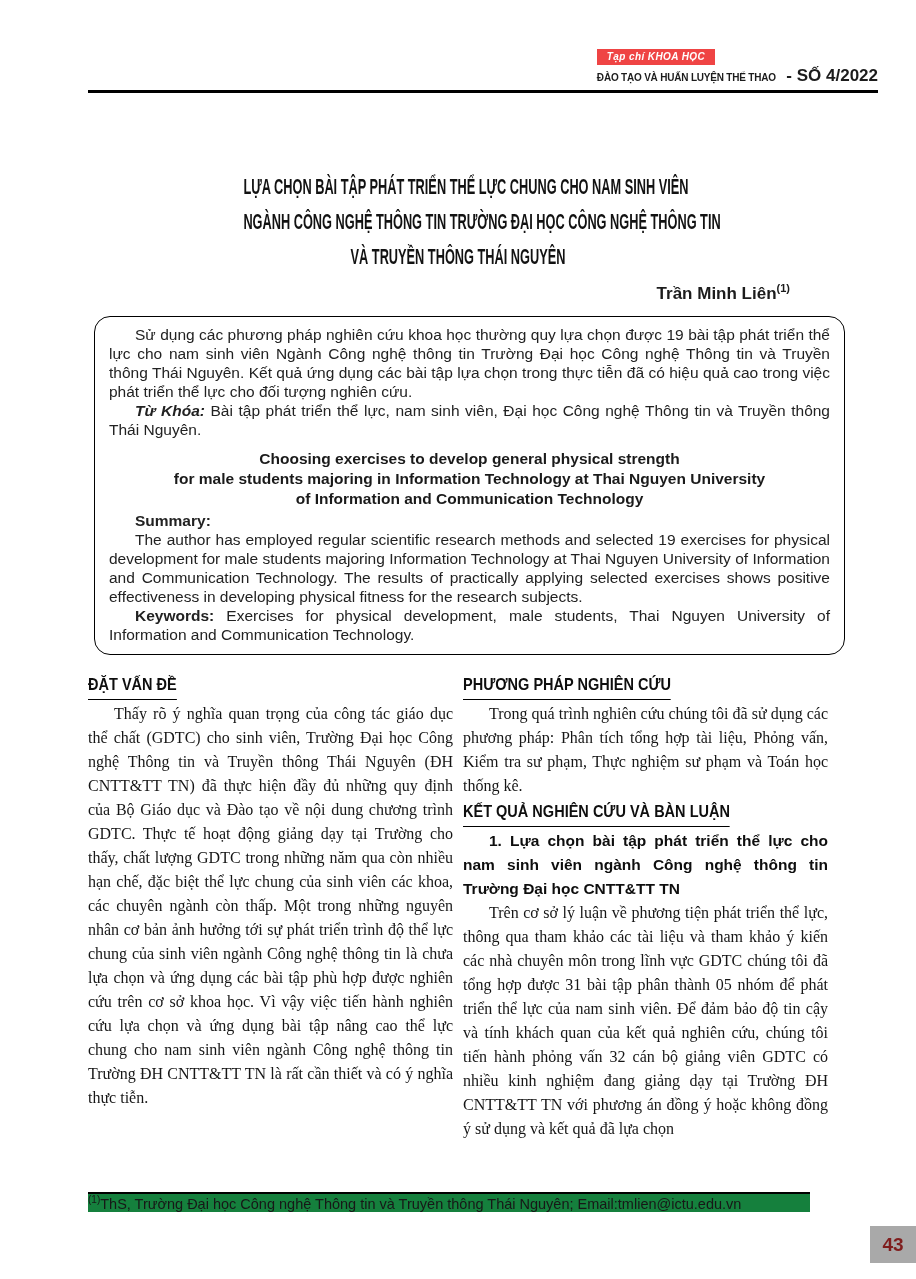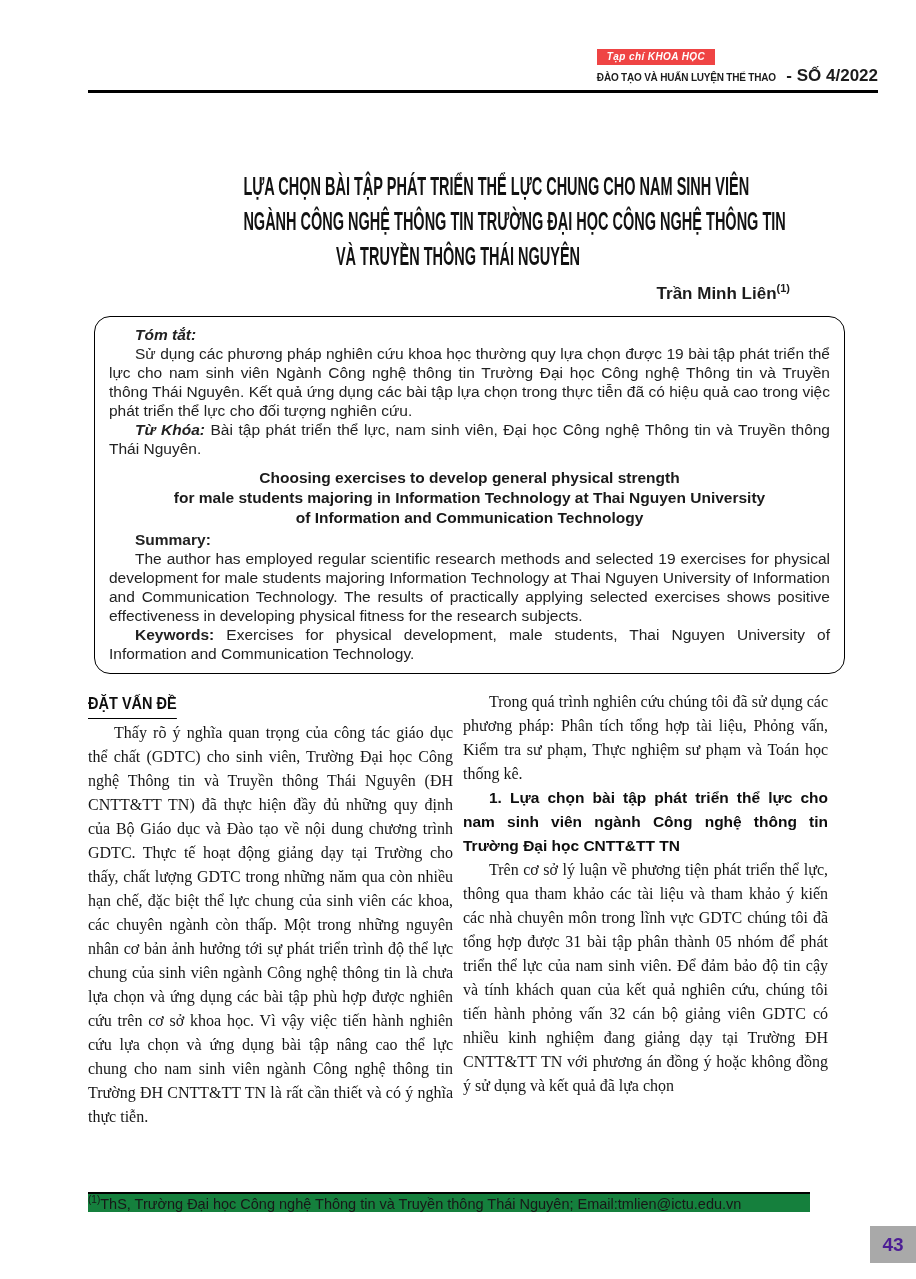--- a/index.html
+++ b/index.html
@@ -15,21 +15,21 @@
   .journal-small{
     display:inline-block;background:#ef4444;color:#fff;font-size:10px;font-weight:bold;
     font-style:italic;padding:2px 10px 3px;letter-spacing:.4px;
   }
   .masthead-line2{margin-top:1px;white-space:nowrap;}
   .journal-main{font-weight:bold;font-size:10px;letter-spacing:-0.2px;}
   .issue{font-weight:bold;font-size:17px;margin-left:6px;}
   .masthead-rule{height:3px;background:#000;margin-top:4px;}
   
   .content{padding:0 88px;}
-  .title{margin-top:76px;text-align:center;font-weight:bold;font-size:25px;line-height:35px;color:#121212;}
+  .title{margin-top:76px;text-align:center;font-weight:bold;font-size:22px;line-height:35px;color:#121212;}
   .tline{display:block;transform:scaleX(0.58);transform-origin:50% 50%;white-space:nowrap;}
   .author{margin-top:8px;text-align:right;font-weight:bold;font-size:17px;padding-right:38px;}
   .author sup{font-size:11px;}
   
   .abstract-box{
     margin:12px -17px 0 6px;border:1.5px solid #000;border-radius:16px;
     padding:8px 14px 10px;font-size:15.5px;line-height:19px;text-align:justify;color:#222;
   }
   .abs-label,.abs-text,.abs-keywords{text-indent:26px;}
   .bi{font-weight:bold;font-style:italic;}
@@ -57,21 +57,21 @@
     font-weight:bold;font-size:15.5px;line-height:24px;color:#0e0e0e;
   }
   
   .footnote{
     position:absolute;left:88px;width:722px;top:1192px;background:#15803d;
     border-top:2px solid #000;font-size:14.5px;color:#171717;
   }
   .footnote sup{font-size:10px;}
   .page-num{
     position:absolute;right:0;top:1226px;width:46px;height:37px;background:#a9a9a9;
-    color:#4c1d95;font-weight:bold;font-size:19px;
+    color:#7f1d1d;font-weight:bold;font-size:19px;
     display:flex;align-items:center;justify-content:center;
   }
 </style>
 </head>
 <body>
 
 <div class="page">
 
   <div class="masthead">
     <div class="masthead-top">
@@ -90,41 +90,42 @@
 
     <h1 class="title">
       <span class="tline">LỰA CHỌN BÀI TẬP PHÁT TRIỂN THỂ LỰC CHUNG CHO NAM SINH VIÊN</span>
       <span class="tline">NGÀNH CÔNG NGHỆ THÔNG TIN TRƯỜNG ĐẠI HỌC CÔNG NGHỆ THÔNG TIN</span>
       <span class="tline">VÀ TRUYỀN THÔNG THÁI NGUYÊN</span>
     </h1>
 
     <div class="author"><span>Trần Minh Liên</span><sup>(1)</sup></div>
 
     <div class="abstract-box">
-      <p class="abs-label"><span class="bi">Tóm tắt:</span></p>
       <p class="abs-text">Sử dụng các phương pháp nghiên cứu khoa học thường quy lựa chọn được 19 bài tập phát triển thể lực cho nam sinh viên Ngành Công nghệ thông tin Trường Đại học Công nghệ Thông tin và Truyền thông Thái Nguyên. Kết quả ứng dụng các bài tập lựa chọn trong thực tiễn đã có hiệu quả cao trong việc phát triển thể lực cho đối tượng nghiên cứu.</p>
       <p class="abs-keywords"><span class="bi">Từ Khóa:</span> <span>Bài tập phát triển thể lực, nam sinh viên, Đại học Công nghệ Thông tin và Truyền thông Thái Nguyên.</span></p>
 
       <div class="en-title">
         <span class="en-tline">Choosing exercises to develop general physical strength</span>
         <span class="en-tline">for male students majoring in Information Technology at Thai Nguyen University</span>
         <span class="en-tline">of Information and Communication Technology</span>
       </div>
       <p class="abs-label en"><span class="b">Summary:</span></p>
       <p class="abs-text">The author has employed regular scientific research methods and selected 19 exercises for physical development for male students majoring Information Technology at Thai Nguyen University of Information and Communication Technology. The results of practically applying selected exercises shows positive effectiveness in developing physical fitness for the research subjects.</p>
       <p class="abs-keywords"><span class="b">Keywords:</span> <span>Exercises for physical development, male students, Thai Nguyen University of Information and Communication Technology.</span></p>
     </div>
 
     <div class="columns">
       <div class="col">
         <h2 class="col-heading"><span>ĐẶT VẤN ĐỀ</span></h2>
         <p>Thấy rõ ý nghĩa quan trọng của công tác giáo dục thể chất (GDTC) cho sinh viên, Trường Đại học Công nghệ Thông tin và Truyền thông Thái Nguyên (ĐH CNTT&amp;TT TN) đã thực hiện đầy đủ những quy định của Bộ Giáo dục và Đào tạo về nội dung chương trình GDTC. Thực tế hoạt động giảng dạy tại Trường cho thấy, chất lượng GDTC trong những năm qua còn nhiều hạn chế, đặc biệt thể lực chung của sinh viên các khoa, các chuyên ngành còn thấp. Một trong những nguyên nhân cơ bản ảnh hưởng tới sự phát triển trình độ thể lực chung của sinh viên ngành Công nghệ thông tin là chưa lựa chọn và ứng dụng các bài tập phù hợp được nghiên cứu trên cơ sở khoa học. Vì vậy việc tiến hành nghiên cứu lựa chọn và ứng dụng bài tập nâng cao thể lực chung cho nam sinh viên ngành Công nghệ thông tin Trường ĐH CNTT&amp;TT TN là rất cần thiết và có ý nghĩa thực tiễn.</p>
       </div>
       <div class="col">
+        <h2 class="col-heading"><span>PHƯƠNG PHÁP NGHIÊN CỨU</span></h2>
         <p>Trong quá trình nghiên cứu chúng tôi đã sử dụng các phương pháp: Phân tích tổng hợp tài liệu, Phỏng vấn, Kiểm tra sư phạm, Thực nghiệm sư phạm và Toán học thống kê.</p>
+        <h2 class="col-heading"><span>KẾT QUẢ NGHIÊN CỨU VÀ BÀN LUẬN</span></h2>
         <p class="subheading">1. Lựa chọn bài tập phát triển thể lực cho nam sinh viên ngành Công nghệ thông tin Trường Đại học CNTT&amp;TT TN</p>
         <p>Trên cơ sở lý luận về phương tiện phát triển thể lực, thông qua tham khảo các tài liệu và tham khảo ý kiến các nhà chuyên môn trong lĩnh vực GDTC chúng tôi đã tổng hợp được 31 bài tập phân thành 05 nhóm để phát triển thể lực của nam sinh viên. Để đảm bảo độ tin cậy và tính khách quan của kết quả nghiên cứu, chúng tôi tiến hành phỏng vấn 32 cán bộ giảng viên GDTC có nhiều kinh nghiệm đang giảng dạy tại Trường ĐH CNTT&amp;TT TN với phương án đồng ý hoặc không đồng ý sử dụng và kết quả đã lựa chọn</p>
       </div>
     </div>
 
   </div>
 
   <div class="footnote"><sup>(1)</sup><span>ThS, Trường Đại học Công nghệ Thông tin và Truyền thông Thái Nguyên; Email:tmlien@ictu.edu.vn</span></div>
 
   <div class="page-num">43</div>

